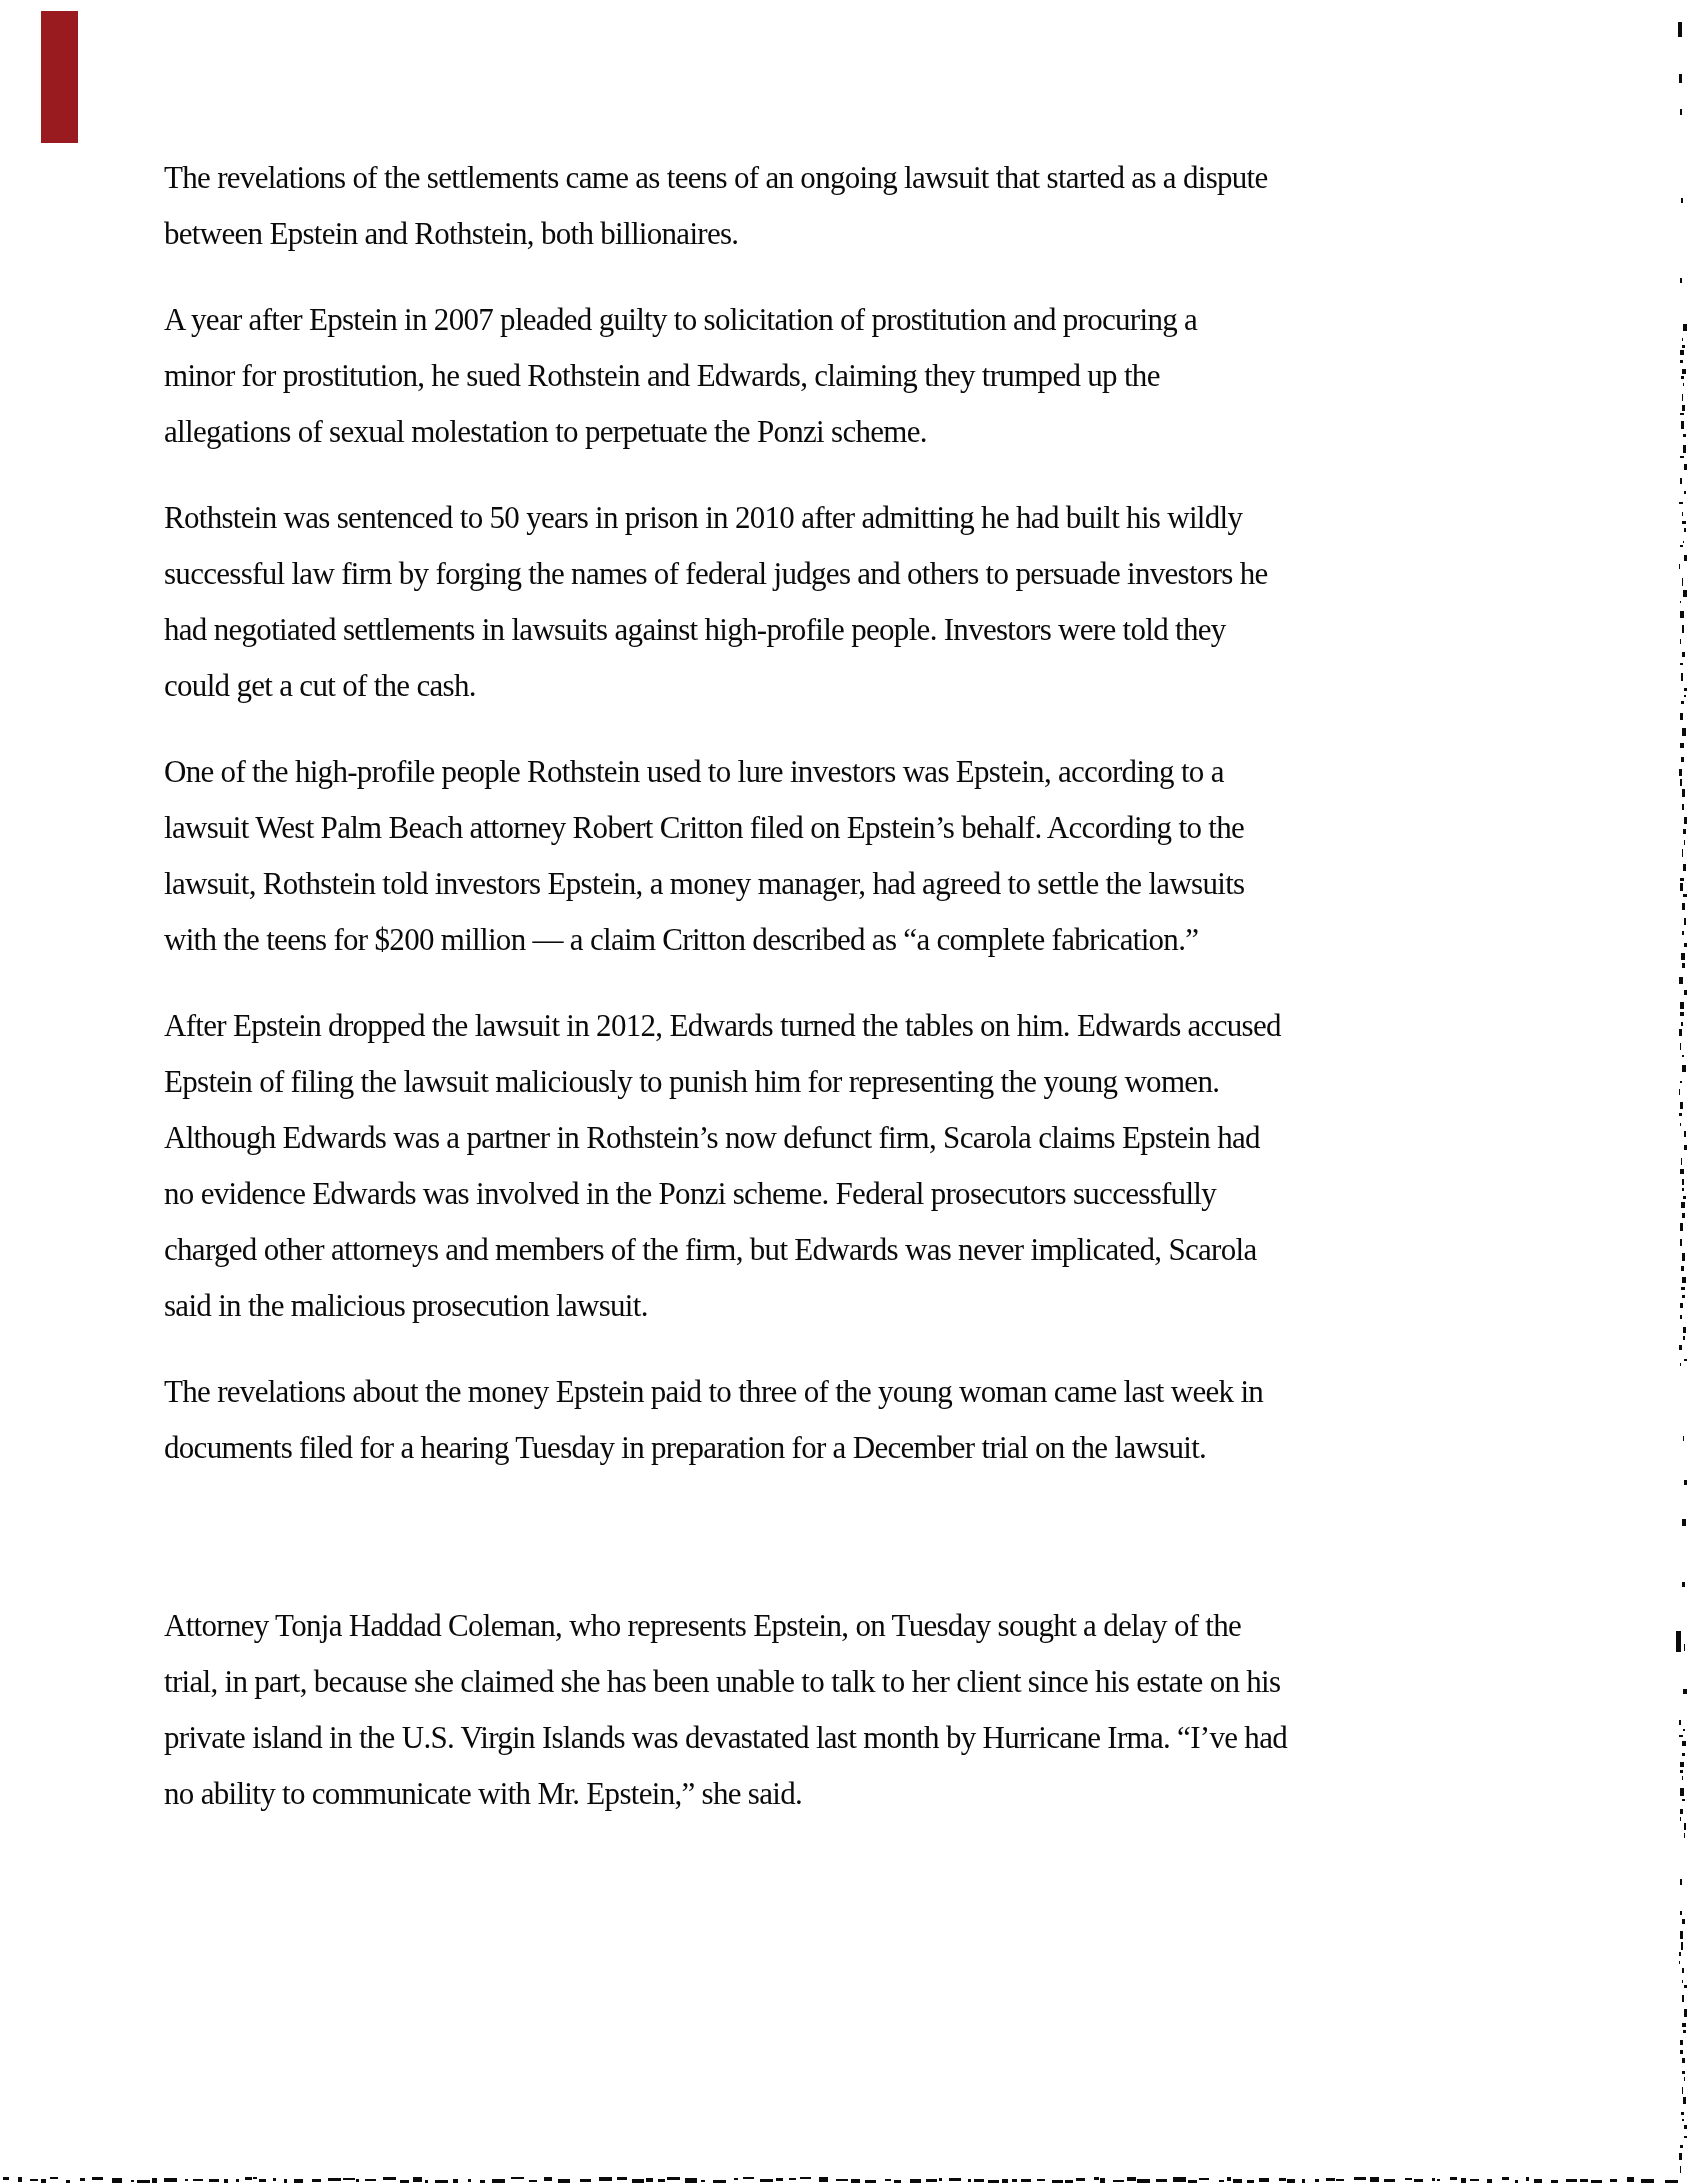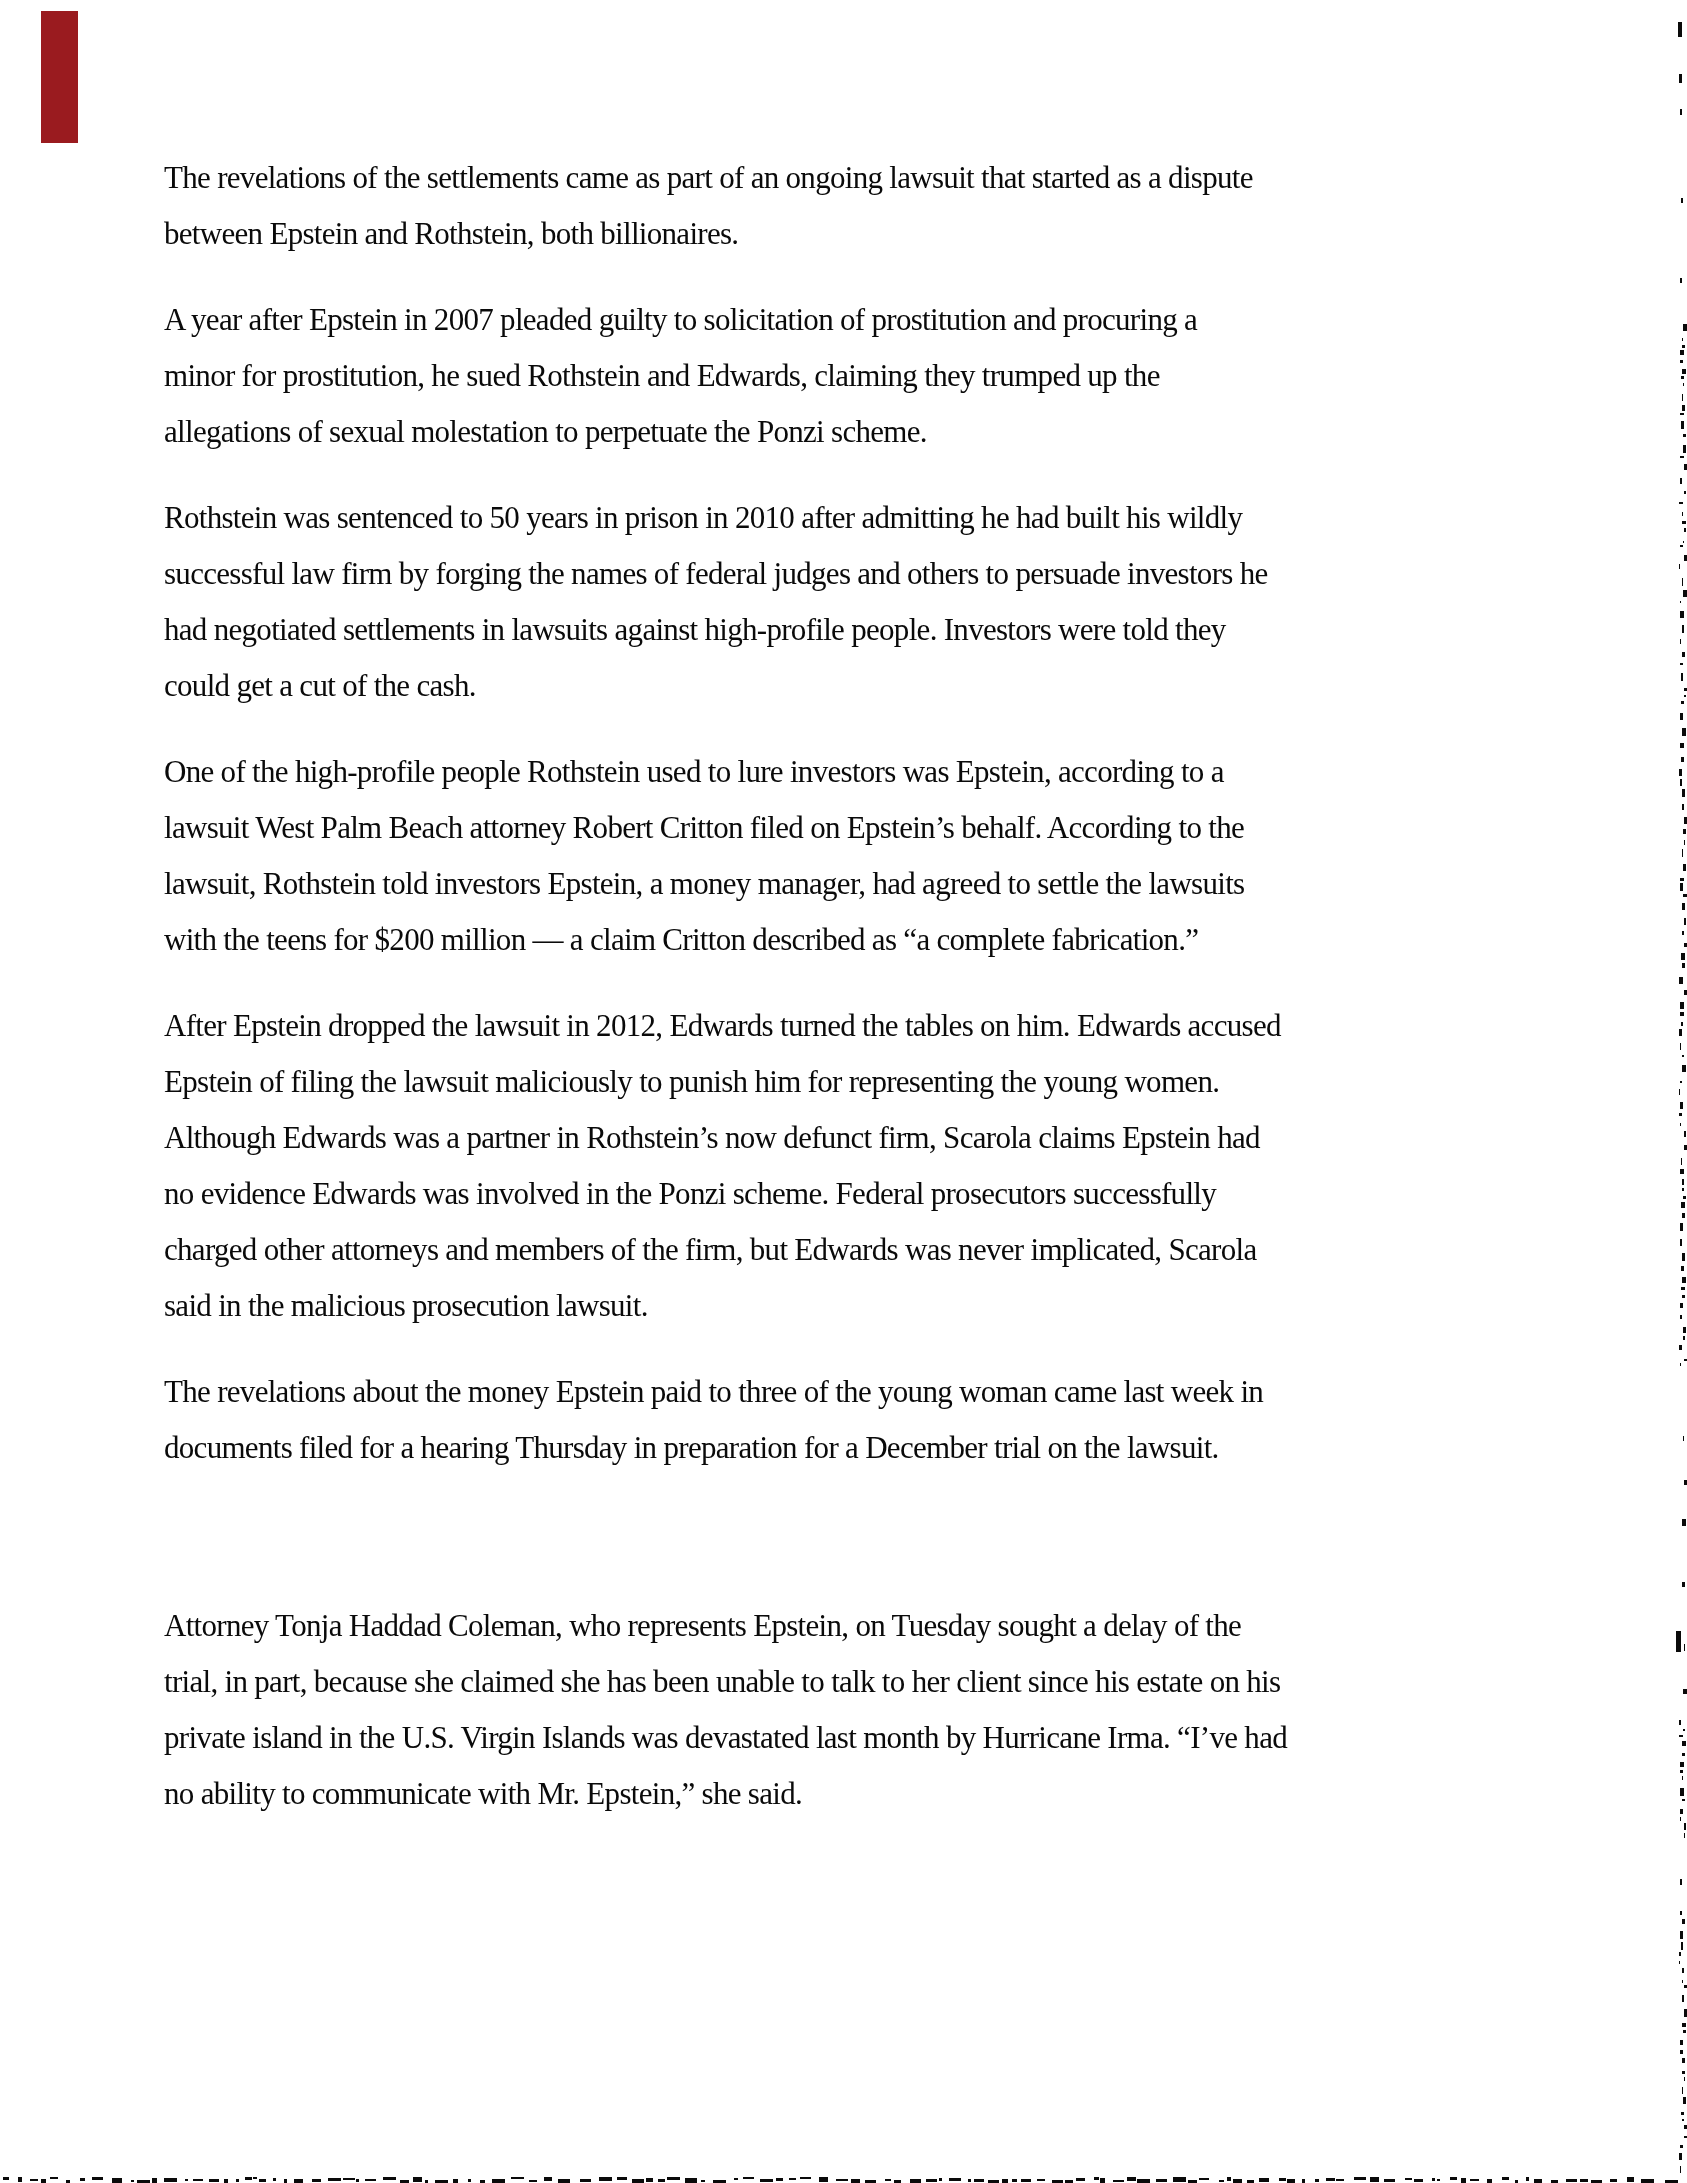--- a/index.html
+++ b/index.html
@@ -15,41 +15,41 @@
   .dash{position:absolute;background:#0a0a0a;}
 </style>
 </head>
 <body>
 
 <div class="page">
 
   <div class="red-marker" style="background: rgb(154, 27, 31);"></div>
 
   <div class="content">
-    <p>The revelations of the settlements came as part of an ongoing lawsuit that started as a dispute
+    <p>The revelations of the settlements came as teens of an ongoing lawsuit that started as a dispute
 between Epstein and Rothstein, both billionaires.</p>
     <p>A year after Epstein in 2007 pleaded guilty to solicitation of prostitution and procuring a
 minor for prostitution, he sued Rothstein and Edwards, claiming they trumped up the
 allegations of sexual molestation to perpetuate the Ponzi scheme.</p>
     <p>Rothstein was sentenced to 50 years in prison in 2010 after admitting he had built his wildly
 successful law firm by forging the names of federal judges and others to persuade investors he
 had negotiated settlements in lawsuits against high-profile people. Investors were told they
 could get a cut of the cash.</p>
     <p>One of the high-profile people Rothstein used to lure investors was Epstein, according to a
 lawsuit West Palm Beach attorney Robert Critton filed on Epstein’s behalf. According to the
 lawsuit, Rothstein told investors Epstein, a money manager, had agreed to settle the lawsuits
 with the teens for $200 million — a claim Critton described as “a complete fabrication.”</p>
     <p>After Epstein dropped the lawsuit in 2012, Edwards turned the tables on him. Edwards accused
 Epstein of filing the lawsuit maliciously to punish him for representing the young women.
 Although Edwards was a partner in Rothstein’s now defunct firm, Scarola claims Epstein had
 no evidence Edwards was involved in the Ponzi scheme. Federal prosecutors successfully
 charged other attorneys and members of the firm, but Edwards was never implicated, Scarola
 said in the malicious prosecution lawsuit.</p>
     <p>The revelations about the money Epstein paid to three of the young woman came last week in
-documents filed for a hearing Thursday in preparation for a December trial on the lawsuit.</p>
+documents filed for a hearing Tuesday in preparation for a December trial on the lawsuit.</p>
     <div class="gap-spacer"></div>
     <p>Attorney Tonja Haddad Coleman, who represents Epstein, on Tuesday sought a delay of the
 trial, in part, because she claimed she has been unable to talk to her client since his estate on his
 private island in the U.S. Virgin Islands was devastated last month by Hurricane Irma. “I’ve had
 no ability to communicate with Mr. Epstein,” she said.</p>
   </div>
 
   <div id="noise">
       <div class="dash" style="left: 1678px; top: 22px; width: 4px; height: 14.6px;"></div>
       <div class="dash" style="left: 1679px; top: 74px; width: 2.6px; height: 9.3px;"></div>

